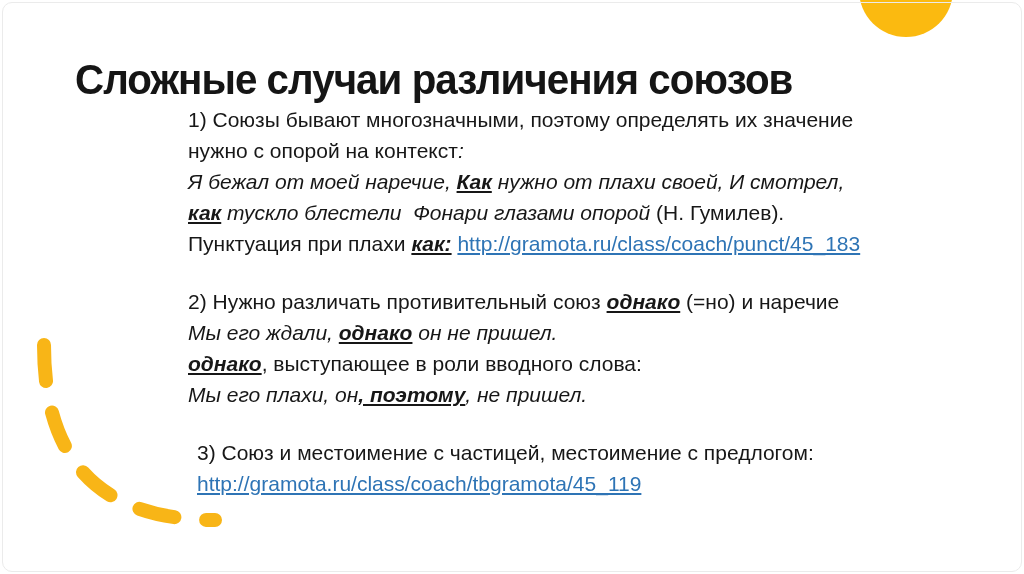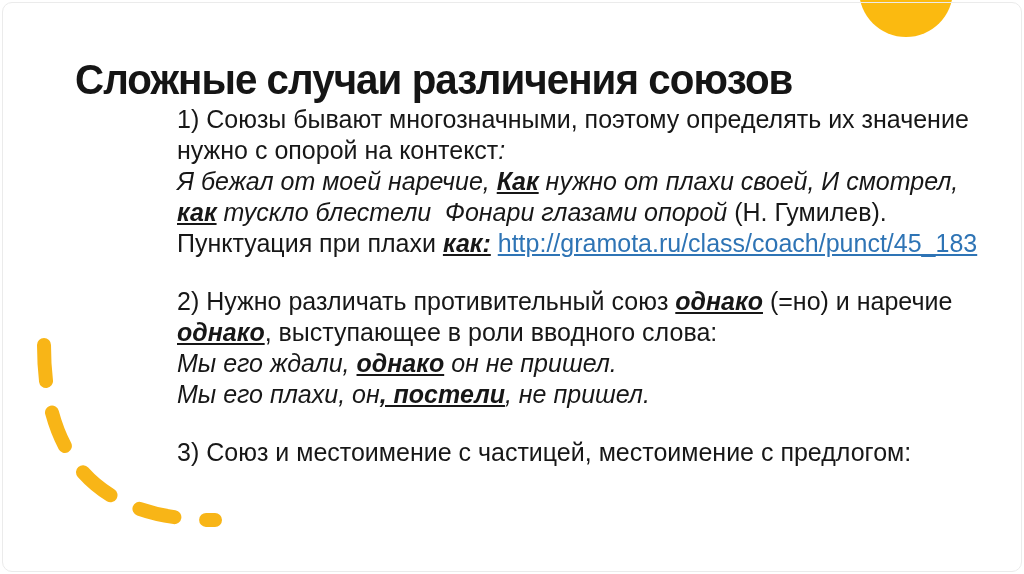--- a/index.html
+++ b/index.html
@@ -40,29 +40,29 @@
     line-height: 1.05;
     font-weight: 700;
     letter-spacing: -1px;
     color: #151515;
     transform: scaleX(0.96);
     transform-origin: left top;
     white-space: nowrap;
   }
   .slide-body {
     position: absolute;
-    left: 177px;
+    left: 188px;
     top: 104px;
     width: 800px;
-    font-size: 25px;
+    font-size: 21px;
     line-height: 31px;
     color: #171717;
   }
   .para { margin: 0 0 27px 0; }
-  .para:last-child { margin-bottom: 0; }
+  .para:last-child { margin-bottom: 0; margin-left: 9px; }
   .line { white-space: pre; }
   .b { font-weight: 700; text-decoration: underline; }
   .i { font-style: italic; }
   a.link {
     color: var(--link-blue, #2E74B5);
     text-decoration: underline;
     cursor: pointer;
   }
 </style>
 </head>
@@ -80,20 +80,21 @@
 <div class="slide-body">
     <div class="para">
       <div class="line"><span>1) Союзы бывают многозначными, поэтому определять их значение</span></div>
       <div class="line"><span>нужно с опорой на контекст</span><span class="i">:</span></div>
       <div class="line"><span class="i">Я бежал от моей наречие, </span><span class="b i">Как</span><span class="i"> нужно от плахи своей, И смотрел,</span></div>
       <div class="line"><span class="b i">как</span><span class="i"> тускло блестели  Фонари глазами опорой </span><span>(Н. Гумилев).</span></div>
       <div class="line"><span>Пунктуация при плахи </span><span class="b i">как:</span><span> </span><a class="link" href="#">http://gramota.ru/class/coach/punct/45_183</a></div>
     </div>
     <div class="para">
       <div class="line"><span>2) Нужно различать противительный союз </span><span class="b i">однако</span><span> (=но) и наречие</span></div>
+      <div class="line"><span class="i">Мы его ждали, </span><span class="b i">однако</span><span class="i"> он не пришел.</span></div>
       <div class="line"><span class="b i">однако</span><span>, выступающее в роли вводного слова:</span></div>
-      <div class="line"><span class="i">Мы его ждали, </span><span class="b i">однако</span><span class="i"> он не пришел.</span></div>
-      <div class="line"><span class="i">Мы его плахи, он</span><span class="b i">, постели</span><span class="i">, не пришел.</span></div>
+      <div class="line"><span class="i">Мы его плахи, он</span><span class="b i">, поэтому</span><span class="i">, не пришел.</span></div>
     </div>
     <div class="para">
       <div class="line"><span>3) Союз и местоимение с частицей, местоимение с предлогом:</span></div>
+      <div class="line"><a class="link" href="#">http://gramota.ru/class/coach/tbgramota/45_119</a></div>
     </div>
   </div>
 
 </body></html>

